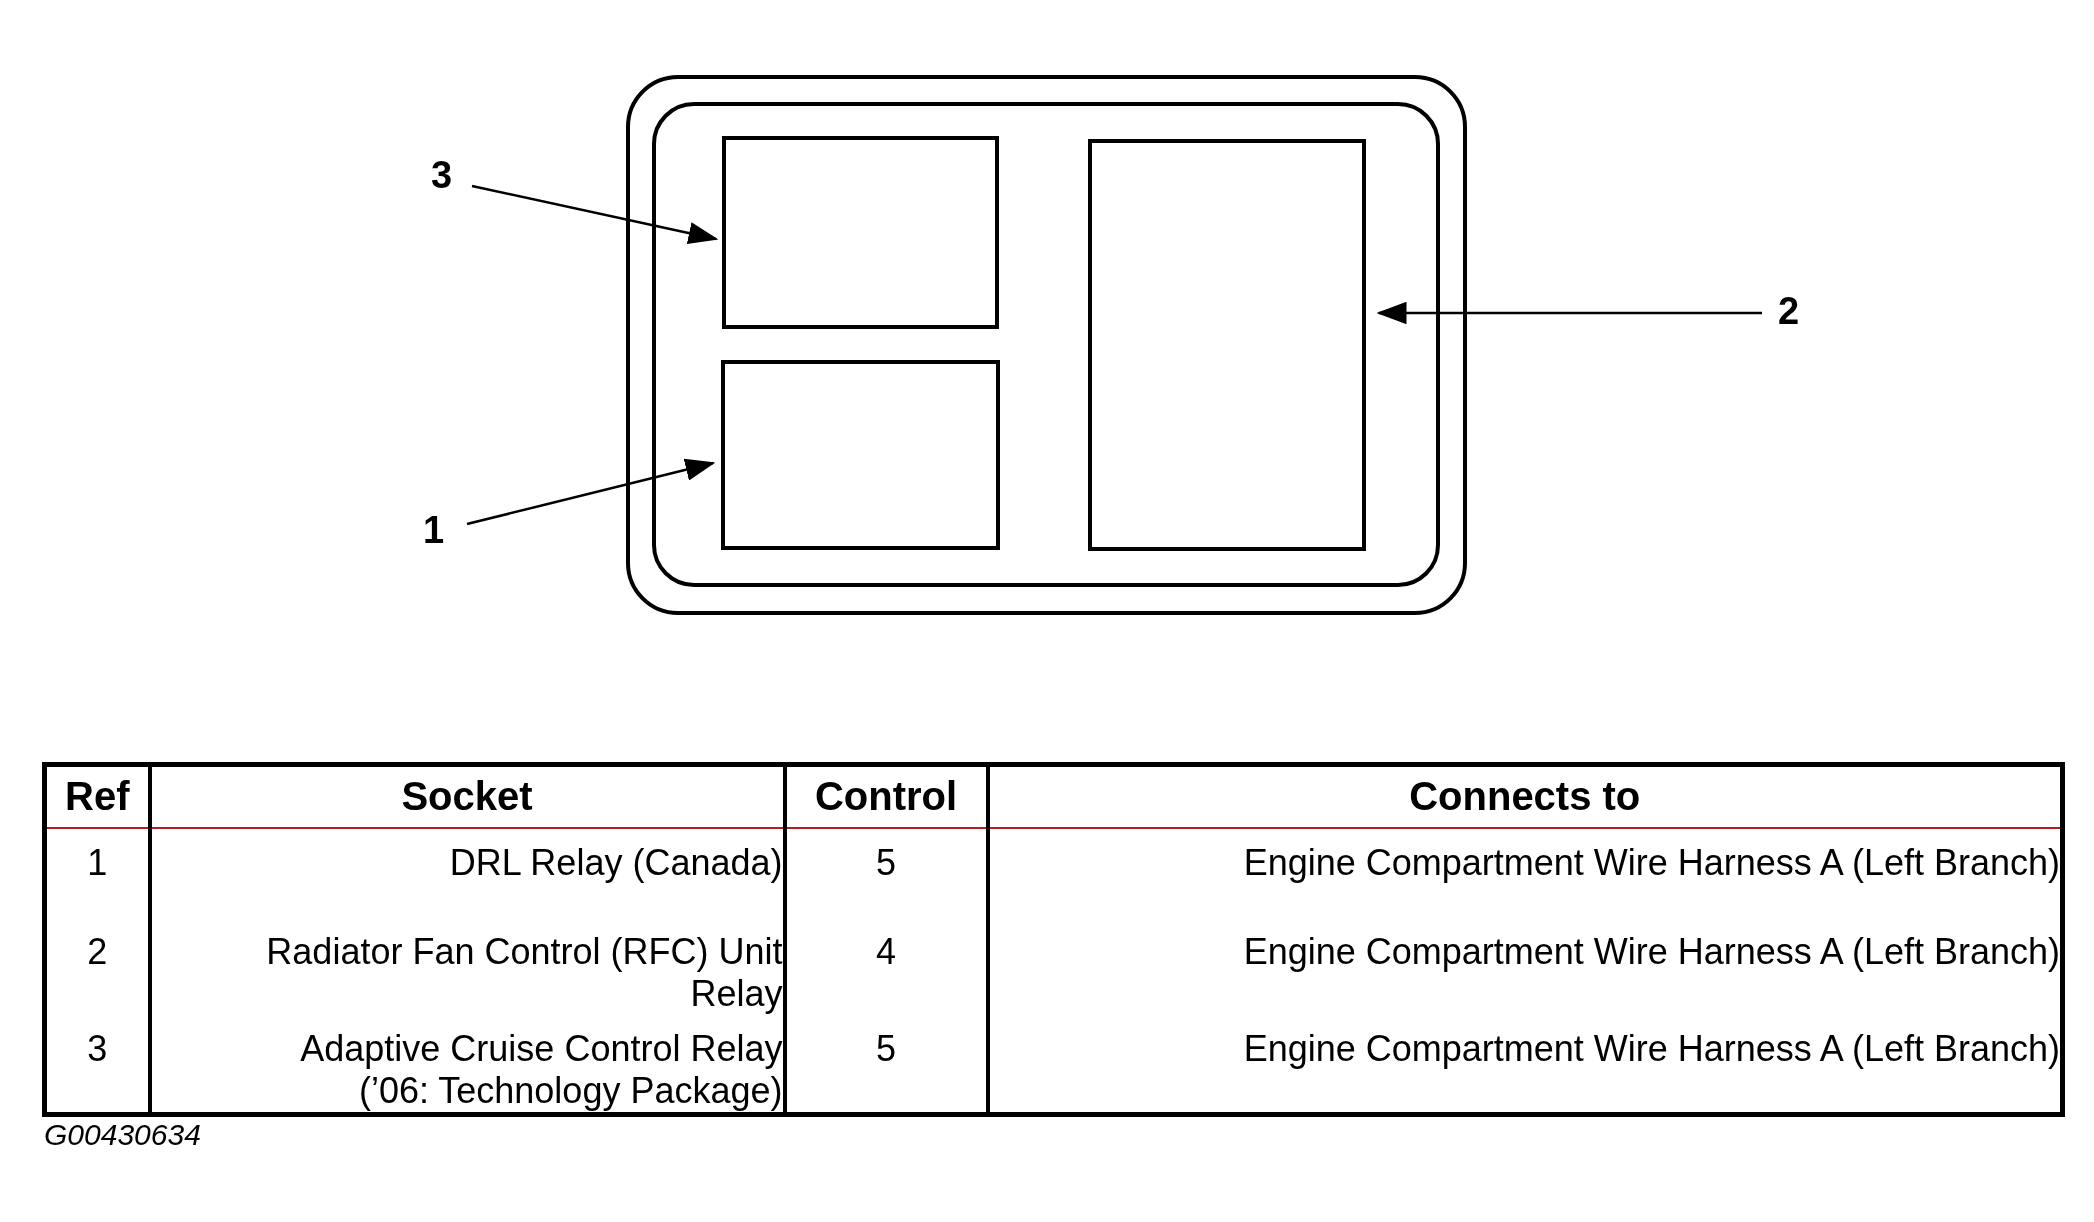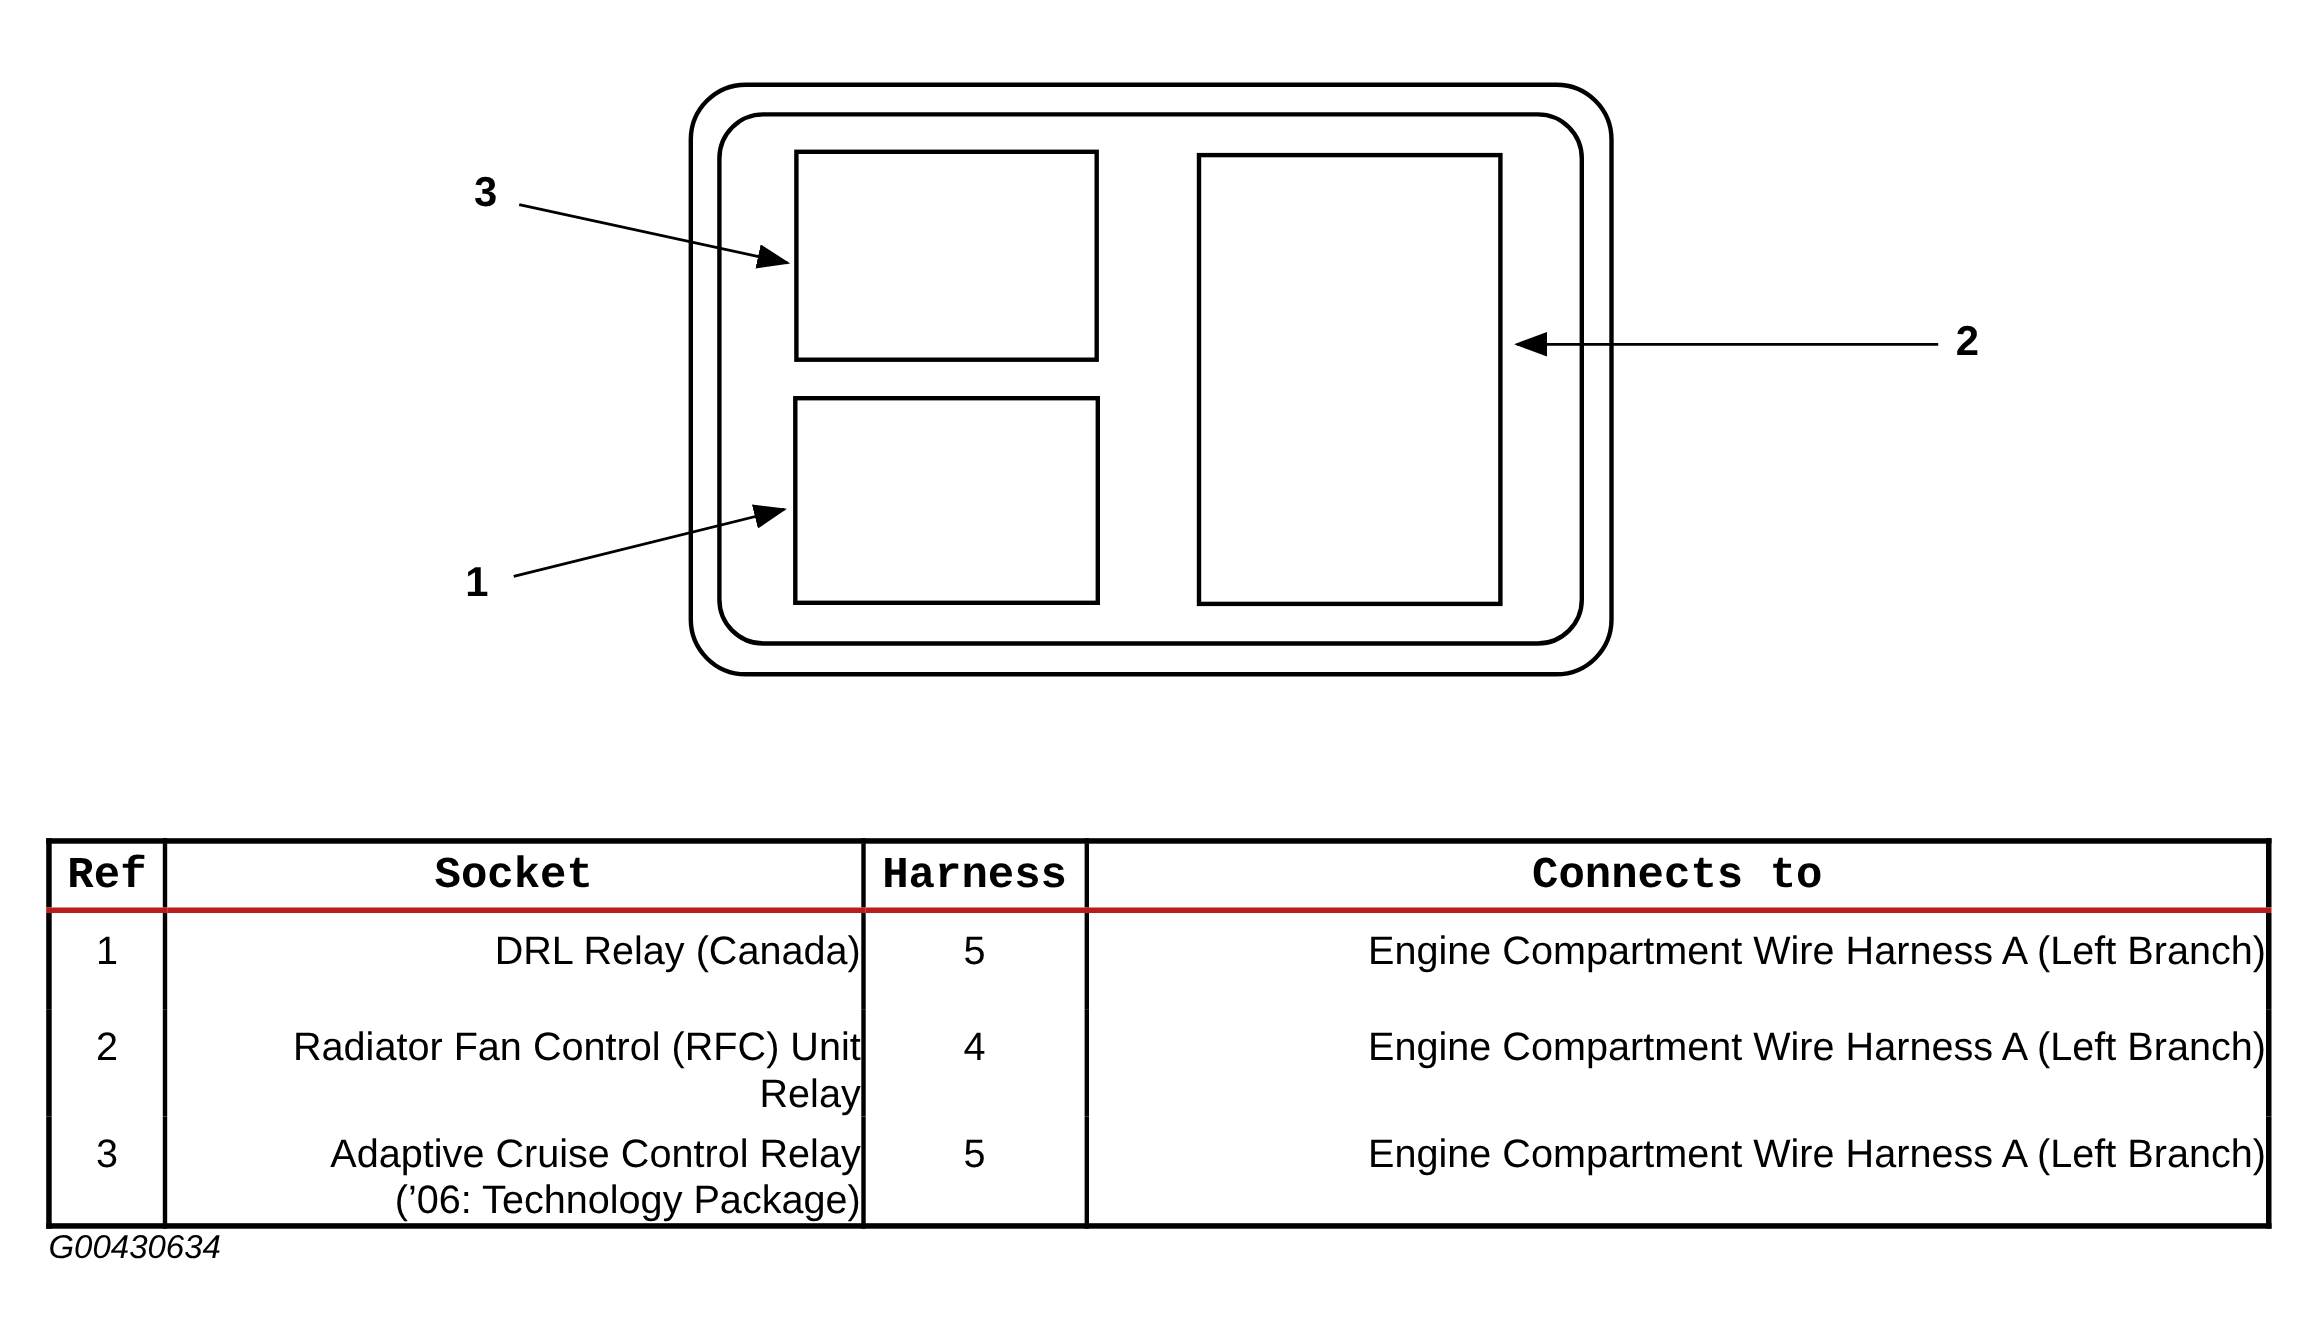--- a/index.html
+++ b/index.html
@@ -64,27 +64,26 @@
   }
   .socket-table th,
   .socket-table td {
     padding: 0;
     overflow: hidden;
   }
   .socket-table {
     border: 5px solid #000;
   }
   .socket-table th {
-    border-bottom: 5px solid #b91c1c;
+    border-bottom: 2px solid #b91c1c;
     font-size: 40px;
     font-weight: bold;
     text-align: center;
     height: 63px;
     vertical-align: middle;
-    font-family: Liberation Mono, monospace;
   }
   .socket-table th + th,
   .socket-table td + td {
     border-left: 4px solid #000;
     margin-left: 30px;
   }
   .socket-table td {
     font-size: 36px;
     line-height: 42px;
     vertical-align: top;
@@ -141,21 +140,21 @@
     <colgroup>
       <col style="width:105px">
       <col style="width:635px">
       <col style="width:203px">
       <col style="width:1075px">
     </colgroup>
     <thead>
       <tr>
         <th>Ref</th>
         <th>Socket</th>
-        <th>Harness</th>
+        <th>Control</th>
         <th>Connects to</th>
       </tr>
     </thead>
     <tbody>
       <tr class="row-1">
         <td class="cell-ref">1</td>
         <td class="cell-socket">DRL Relay (Canada)</td>
         <td class="cell-cavities">5</td>
         <td class="cell-connects">Engine Compartment Wire Harness A (Left Branch)</td>
       </tr>

